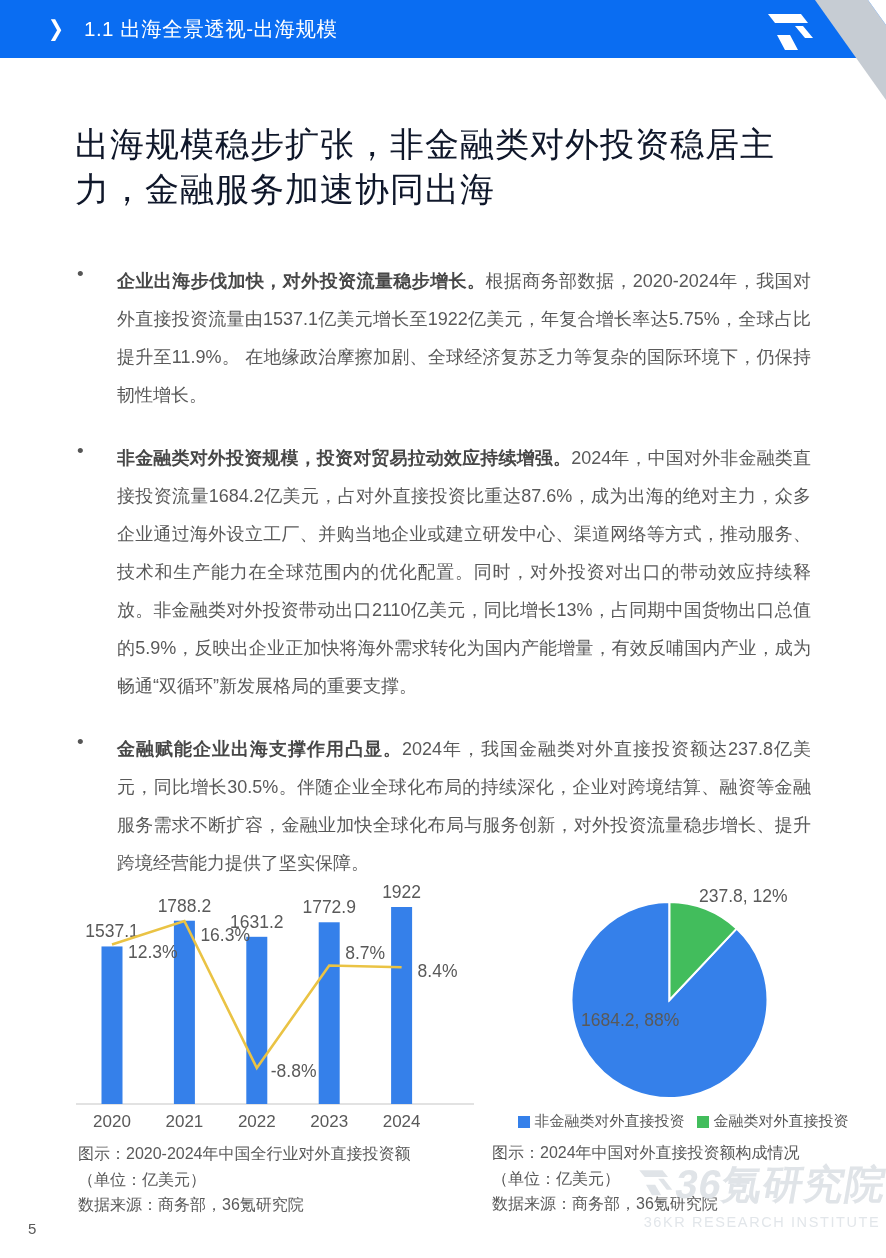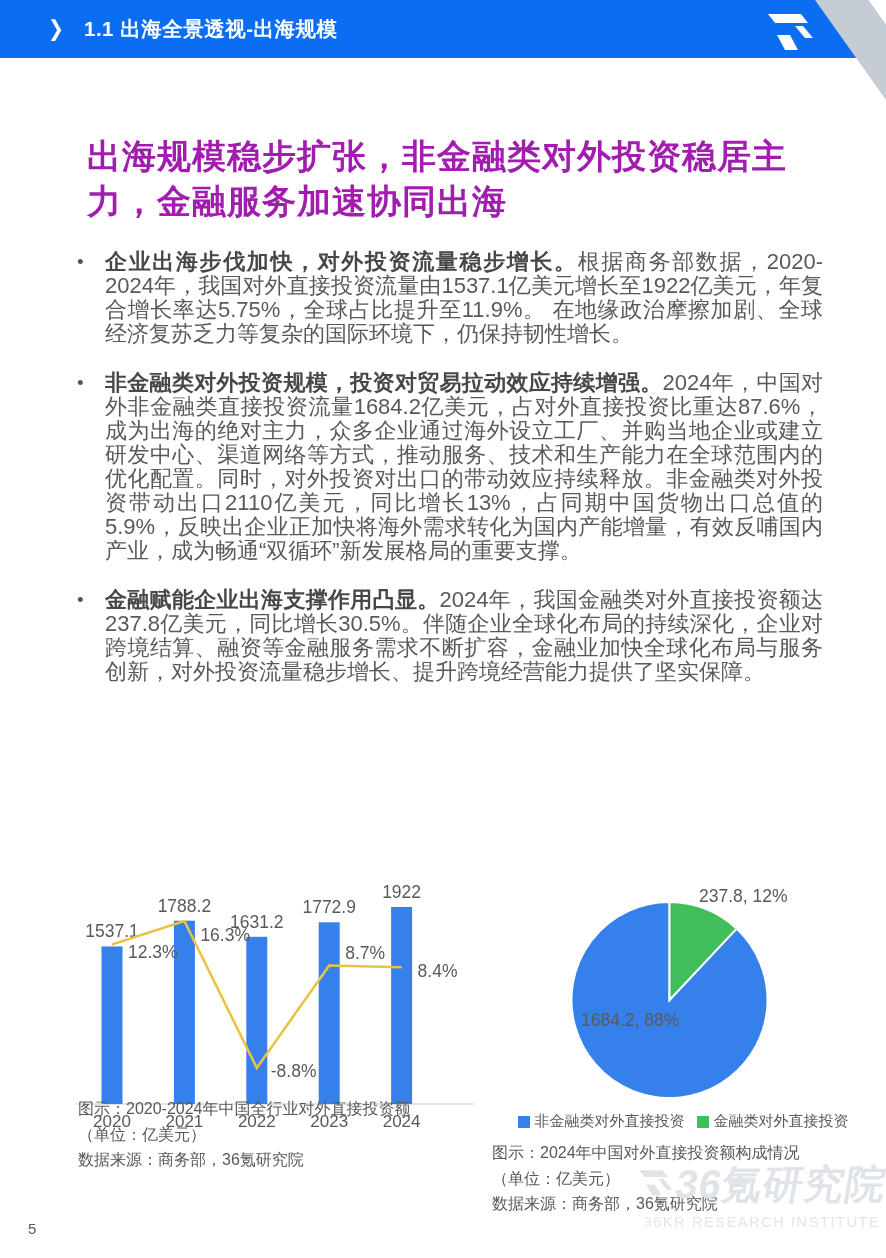--- a/index.html
+++ b/index.html
@@ -2,48 +2,48 @@
 <html><head>
 <meta charset="utf-8">
 <style>
   html,body{margin:0;padding:0;background:#fff;}
   .page{position:relative;width:886px;height:1258px;background:#fff;overflow:hidden;
         font-family:"Liberation Sans","DejaVu Sans",sans-serif;}
 
   
   .header{position:absolute;top:0;left:0;width:886px;height:58px;background:#0A6DF2;}
   .chevron{position:absolute;left:48px;top:17px;color:#fff;font-size:19px;font-weight:700;transform:scaleY(1.15);}
-  .crumb{position:absolute;left:84px;top:15px;font-size:20.5px;font-weight:700;color:#fff;letter-spacing:.5px;}
+  .crumb{position:absolute;left:84px;top:15px;font-size:20.5px;font-weight:400;color:#fff;letter-spacing:.5px;}
   .corner-svg{position:absolute;top:0;right:0;}
 
   
-  .title{position:absolute;left:75px;top:122px;width:748px;margin:12px;font-size:34px;line-height:45px;
-         font-weight:700;color:#a21caf;letter-spacing:1px;}
+  .title{position:absolute;left:75px;top:122px;width:748px;margin:0;font-size:34px;line-height:45px;
+         font-weight:400;color:#0f172a;letter-spacing:1px;}
 
   
   .bullets{position:absolute;left:75px;top:250px;width:748px;}
   .bullet{position:relative;padding-left:30px;margin-bottom:25px;}
   .dot{position:absolute;left:2px;top:1px;color:#555;font-size:19px;}
-  .btext{margin:0;font-size:22px;line-height:24px;color:#595959;text-align:justify;}
+  .btext{margin:12px;font-size:18px;line-height:38px;color:#595959;text-align:justify;}
   .btext .lead{font-weight:700;color:#474747;}
 
   
   .bar-chart{position:absolute;left:70px;top:878px;width:410px;height:258px;}
   .pie-chart{position:absolute;left:495px;top:878px;width:406px;height:230px;text-decoration:underline;}
   svg text{font-family:"Liberation Sans","DejaVu Sans",sans-serif;}
   svg text.num{font-size:17.5px;fill:#595959;}
   svg text.cat{font-size:17px;fill:#595959;}
   .legend{position:absolute;left:492px;top:1112px;width:382px;display:flex;justify-content:center;
           gap:12px;align-items:flex-end;}
   .legend-item{display:flex;align-items:center;gap:5px;font-size:15px;color:#595959;}
   .legend-swatch{width:12px;height:12px;flex:0 0 12px;}
 
   
   .caption{font-size:16px;line-height:25.5px;color:#595959;}
-  .caption-left{position:absolute;left:78px;top:1096px;width:400px;}
+  .caption-left{position:absolute;left:78px;top:1141px;width:400px;}
   .caption-right{position:absolute;left:492px;top:1140px;width:392px;}
   .pagenum{position:absolute;left:28px;top:1220px;font-size:15px;color:#595959;}
 
   .watermark{position:absolute;left:638px;top:1156px;width:248px;}
   .wm-row{display:flex;align-items:flex-start;}
   .wm-text{font-size:40px;font-weight:700;transform:skewX(-10deg);letter-spacing:1px;
            color:#E0E4E8;line-height:1;margin-left:2px;margin-top:8px;white-space:nowrap;}
   .wm-sub{font-size:14.5px;letter-spacing:1.6px;color:#E2E6EA;margin-top:4px;text-align:center;white-space:nowrap;}
 </style>
 </head>

